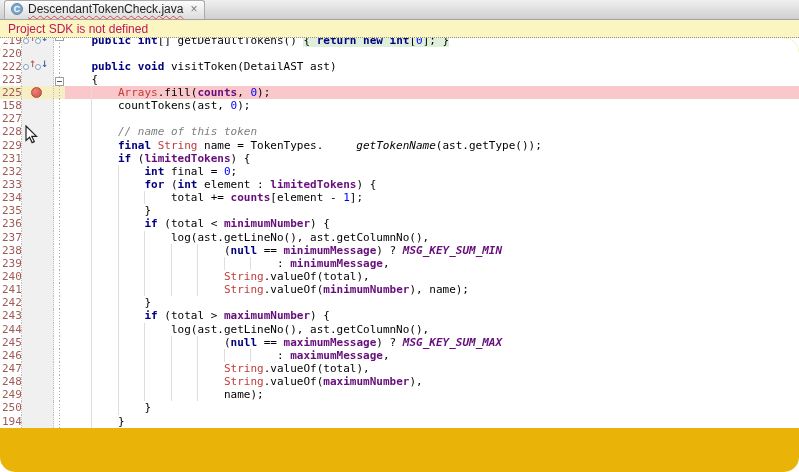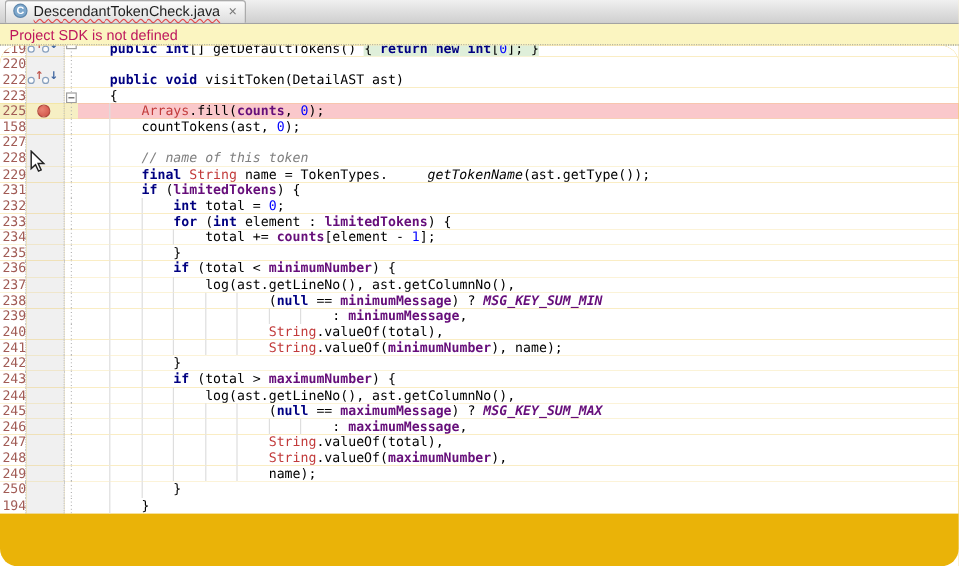--- a/index.html
+++ b/index.html
@@ -145,21 +145,21 @@
       <div class="row"><div class="ln">219</div><div class="icons"><div class="ovr p1"><span class="c"></span><span class="a up">↑</span></div><div class="ovr p2"><span class="c"></span><span class="a down">↓</span></div></div><div class="fold"><div class="fold-box b219"></div></div><div class="code"><div class="lt" style="padding-left: 4ch;"><span class="tk kw">public</span><span class="tk pl"> </span><span class="tk kw">int</span><span class="tk pl">[] getDefaultTokens() </span><span class="tk pl g">{ </span><span class="tk kw g">return</span><span class="tk pl g"> </span><span class="tk kw g">new</span><span class="tk pl g"> </span><span class="tk kw g">int</span><span class="tk pl g">[</span><span class="tk num g">0</span><span class="tk pl g">]; }</span></div></div></div>
       <div class="row"><div class="ln">220</div><div class="icons"></div><div class="fold"></div><div class="code"><div class="lt" style="padding-left: 4ch;"></div></div></div>
       <div class="row"><div class="ln">222</div><div class="icons"><div class="ovr p1"><span class="c"></span><span class="a up">↑</span></div><div class="ovr p2"><span class="c"></span><span class="a down">↓</span></div></div><div class="fold"></div><div class="code"><div class="lt" style="padding-left: 4ch;"><span class="tk kw">public</span><span class="tk pl"> </span><span class="tk kw">void</span><span class="tk pl"> visitToken(DetailAST ast)</span></div></div></div>
       <div class="row"><div class="ln">223</div><div class="icons"></div><div class="fold"><div class="fold-box minus b223"></div></div><div class="code"><div class="lt" style="padding-left: 4ch;"><span class="tk pl">{</span></div></div></div>
       <div class="row bp"><div class="ln">225</div><div class="icons"><div class="bp-dot"></div></div><div class="fold"></div><div class="code"><div class="ig" style="left: calc(4ch);"></div><div class="lt" style="padding-left: 8ch;"><span class="tk err">Arrays</span><span class="tk pl">.fill(</span><span class="tk fld">counts</span><span class="tk pl">, </span><span class="tk num">0</span><span class="tk pl">);</span></div></div></div>
       <div class="row"><div class="ln">158</div><div class="icons"></div><div class="fold"></div><div class="code"><div class="ig" style="left: calc(4ch);"></div><div class="lt" style="padding-left: 8ch;"><span class="tk pl">countTokens(ast, </span><span class="tk num">0</span><span class="tk pl">);</span></div></div></div>
       <div class="row"><div class="ln">227</div><div class="icons"></div><div class="fold"></div><div class="code"><div class="ig" style="left: calc(4ch);"></div><div class="lt" style="padding-left: 8ch;"></div></div></div>
       <div class="row"><div class="ln">228</div><div class="icons"></div><div class="fold"></div><div class="code"><div class="ig" style="left: calc(4ch);"></div><div class="lt" style="padding-left: 8ch;"><span class="tk cm">// name of this token</span></div></div></div>
       <div class="row"><div class="ln">229</div><div class="icons"></div><div class="fold"></div><div class="code"><div class="ig" style="left: calc(4ch);"></div><div class="lt" style="padding-left: 8ch;"><span class="tk kw">final</span><span class="tk pl"> </span><span class="tk err">String</span><span class="tk pl"> name = TokenTypes.</span><span class="tk stm">getTokenName</span><span class="tk pl">(ast.getType());</span></div></div></div>
       <div class="row"><div class="ln">231</div><div class="icons"></div><div class="fold"></div><div class="code"><div class="ig" style="left: calc(4ch);"></div><div class="lt" style="padding-left: 8ch;"><span class="tk kw">if</span><span class="tk pl"> (</span><span class="tk fld">limitedTokens</span><span class="tk pl">) {</span></div></div></div>
-      <div class="row"><div class="ln">232</div><div class="icons"></div><div class="fold"></div><div class="code"><div class="ig" style="left: calc(4ch);"></div><div class="ig" style="left: calc(8ch);"></div><div class="lt" style="padding-left: 12ch;"><span class="tk kw">int</span><span class="tk pl"> total = </span><span class="tk num">0</span><span class="tk pl">;</span></div></div></div>
+      <div class="row"><div class="ln">232</div><div class="icons"></div><div class="fold"></div><div class="code"><div class="ig" style="left: calc(4ch);"></div><div class="ig" style="left: calc(8ch);"></div><div class="lt" style="padding-left: 12ch;"><span class="tk kw">int</span><span class="tk pl"> final = </span><span class="tk num">0</span><span class="tk pl">;</span></div></div></div>
       <div class="row"><div class="ln">233</div><div class="icons"></div><div class="fold"></div><div class="code"><div class="ig" style="left: calc(4ch);"></div><div class="ig" style="left: calc(8ch);"></div><div class="lt" style="padding-left: 12ch;"><span class="tk kw">for</span><span class="tk pl"> (</span><span class="tk kw">int</span><span class="tk pl"> element : </span><span class="tk fld">limitedTokens</span><span class="tk pl">) {</span></div></div></div>
       <div class="row"><div class="ln">234</div><div class="icons"></div><div class="fold"></div><div class="code"><div class="ig" style="left: calc(4ch);"></div><div class="ig" style="left: calc(8ch);"></div><div class="ig" style="left: calc(12ch);"></div><div class="lt" style="padding-left: 16ch;"><span class="tk pl">total += </span><span class="tk fld">counts</span><span class="tk pl">[element - </span><span class="tk num">1</span><span class="tk pl">];</span></div></div></div>
       <div class="row"><div class="ln">235</div><div class="icons"></div><div class="fold"></div><div class="code"><div class="ig" style="left: calc(4ch);"></div><div class="ig" style="left: calc(8ch);"></div><div class="lt" style="padding-left: 12ch;"><span class="tk pl">}</span></div></div></div>
       <div class="row"><div class="ln">236</div><div class="icons"></div><div class="fold"></div><div class="code"><div class="ig" style="left: calc(4ch);"></div><div class="ig" style="left: calc(8ch);"></div><div class="lt" style="padding-left: 12ch;"><span class="tk kw">if</span><span class="tk pl"> (total &lt; </span><span class="tk fld">minimumNumber</span><span class="tk pl">) {</span></div></div></div>
       <div class="row"><div class="ln">237</div><div class="icons"></div><div class="fold"></div><div class="code"><div class="ig" style="left: calc(4ch);"></div><div class="ig" style="left: calc(8ch);"></div><div class="ig" style="left: calc(12ch);"></div><div class="lt" style="padding-left: 16ch;"><span class="tk pl">log(ast.getLineNo(), ast.getColumnNo(),</span></div></div></div>
       <div class="row"><div class="ln">238</div><div class="icons"></div><div class="fold"></div><div class="code"><div class="ig" style="left: calc(4ch);"></div><div class="ig" style="left: calc(8ch);"></div><div class="ig" style="left: calc(12ch);"></div><div class="ig" style="left: calc(16ch);"></div><div class="ig" style="left: calc(20ch);"></div><div class="lt" style="padding-left: 24ch;"><span class="tk pl">(</span><span class="tk kw">null</span><span class="tk pl"> == </span><span class="tk fld">minimumMessage</span><span class="tk pl">) ? </span><span class="tk cst">MSG_KEY_SUM_MIN</span></div></div></div>
       <div class="row"><div class="ln">239</div><div class="icons"></div><div class="fold"></div><div class="code"><div class="ig" style="left: calc(4ch);"></div><div class="ig" style="left: calc(8ch);"></div><div class="ig" style="left: calc(12ch);"></div><div class="ig" style="left: calc(16ch);"></div><div class="ig" style="left: calc(20ch);"></div><div class="ig" style="left: calc(24ch);"></div><div class="ig" style="left: calc(28ch);"></div><div class="lt" style="padding-left: 32ch;"><span class="tk pl">: </span><span class="tk fld">minimumMessage</span><span class="tk pl">,</span></div></div></div>
       <div class="row"><div class="ln">240</div><div class="icons"></div><div class="fold"></div><div class="code"><div class="ig" style="left: calc(4ch);"></div><div class="ig" style="left: calc(8ch);"></div><div class="ig" style="left: calc(12ch);"></div><div class="ig" style="left: calc(16ch);"></div><div class="ig" style="left: calc(20ch);"></div><div class="lt" style="padding-left: 24ch;"><span class="tk err">String</span><span class="tk pl">.valueOf(total),</span></div></div></div>
       <div class="row"><div class="ln">241</div><div class="icons"></div><div class="fold"></div><div class="code"><div class="ig" style="left: calc(4ch);"></div><div class="ig" style="left: calc(8ch);"></div><div class="ig" style="left: calc(12ch);"></div><div class="ig" style="left: calc(16ch);"></div><div class="ig" style="left: calc(20ch);"></div><div class="lt" style="padding-left: 24ch;"><span class="tk err">String</span><span class="tk pl">.valueOf(</span><span class="tk fld">minimumNumber</span><span class="tk pl">), name);</span></div></div></div>
       <div class="row"><div class="ln">242</div><div class="icons"></div><div class="fold"></div><div class="code"><div class="ig" style="left: calc(4ch);"></div><div class="ig" style="left: calc(8ch);"></div><div class="lt" style="padding-left: 12ch;"><span class="tk pl">}</span></div></div></div>

